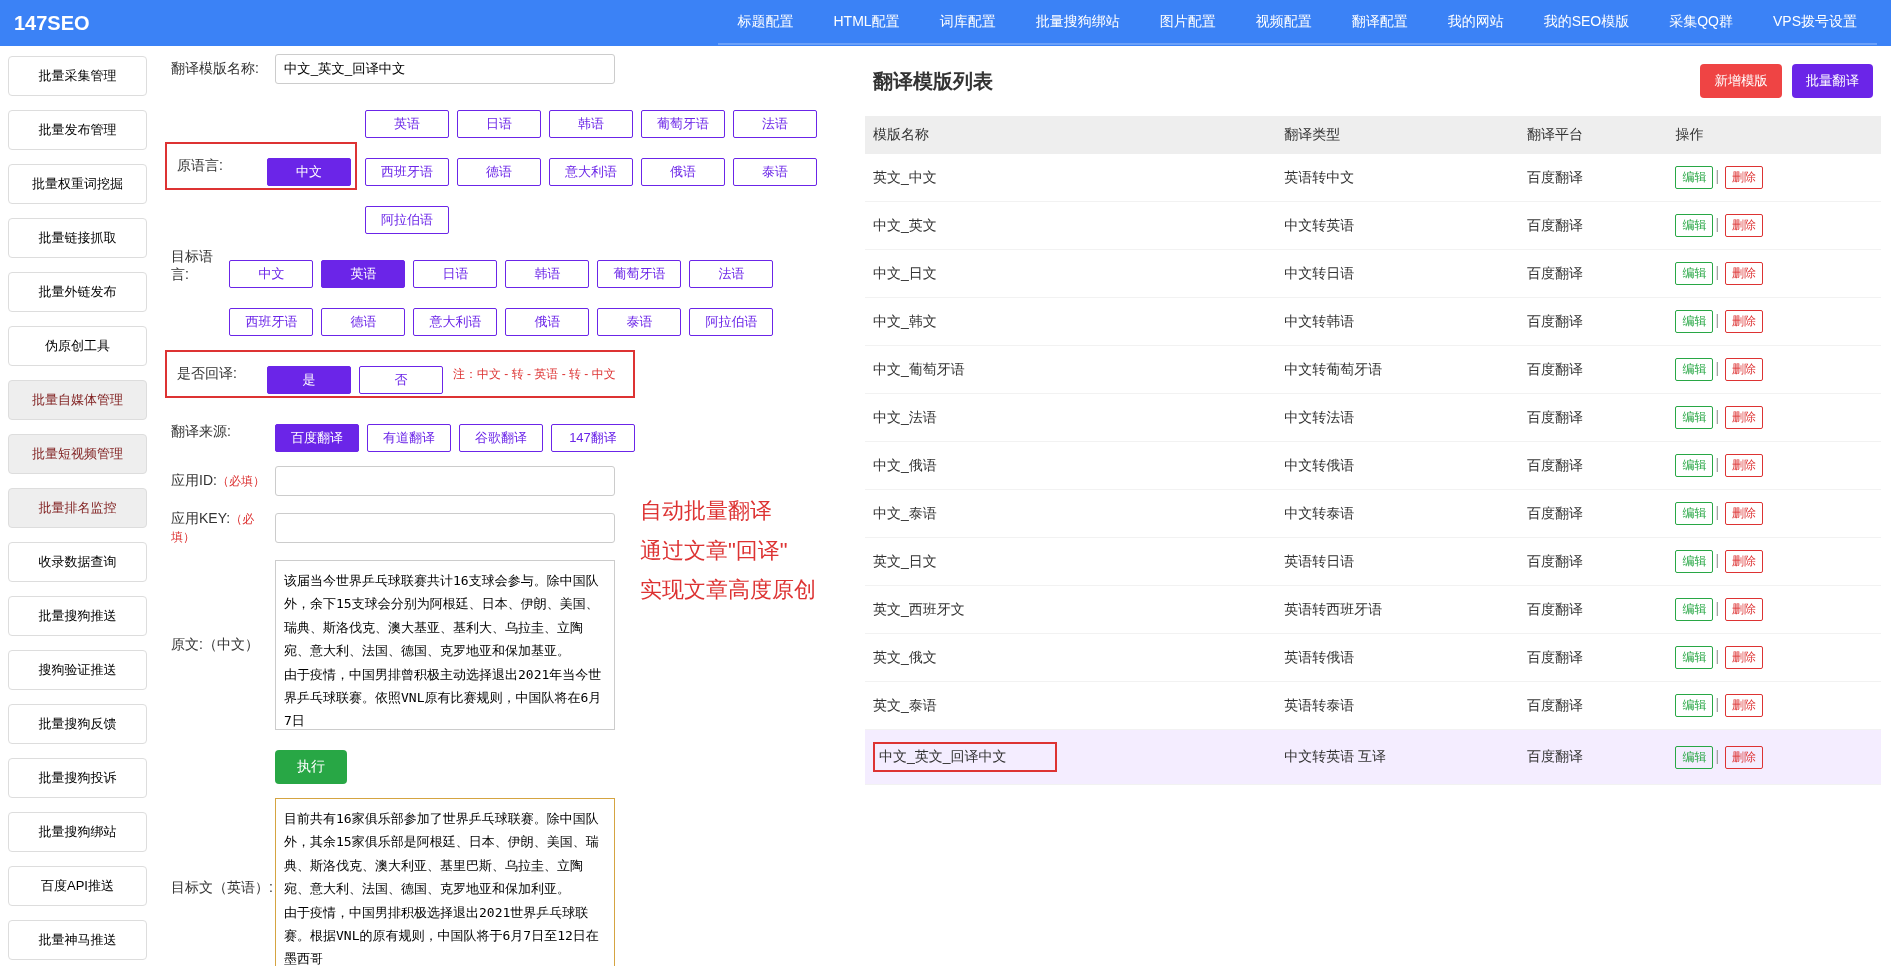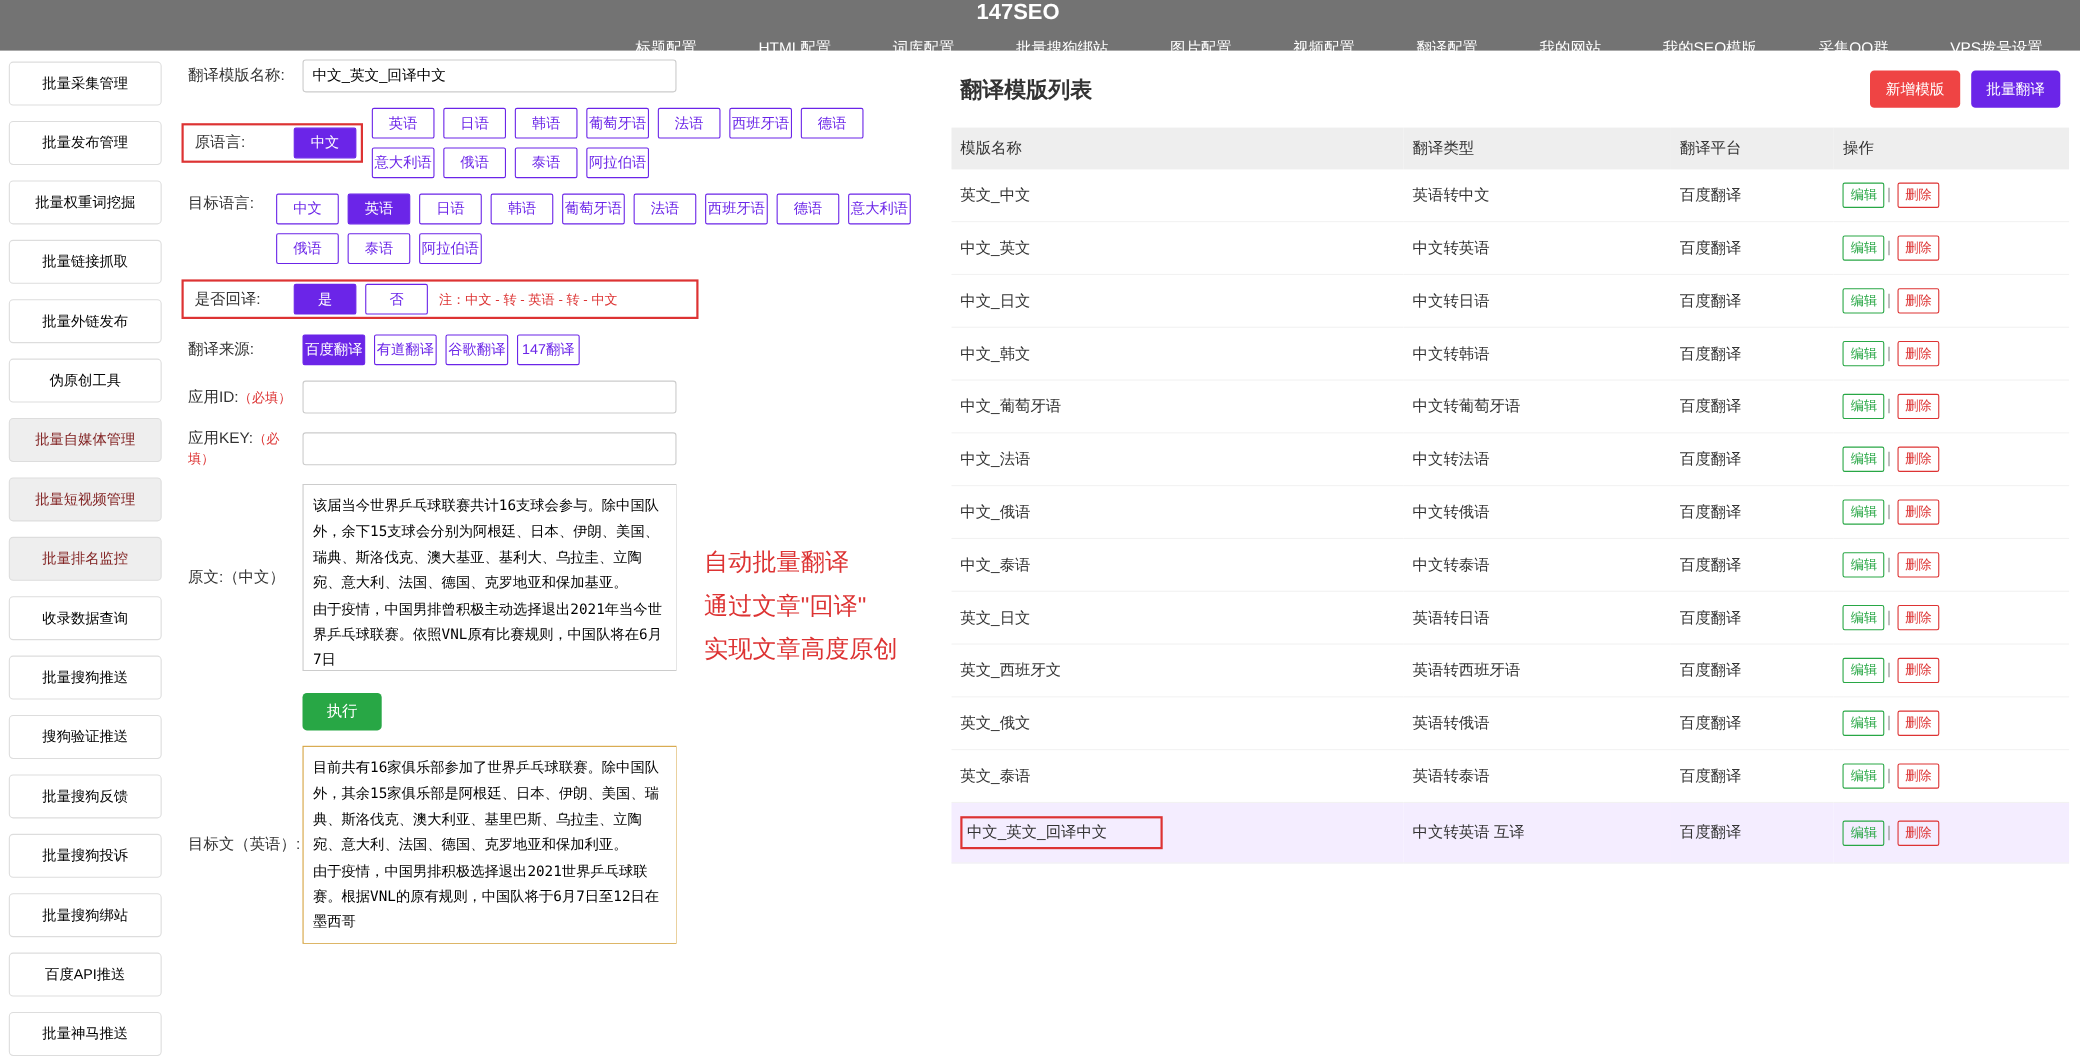--- a/index.html
+++ b/index.html
@@ -1,32 +1,32 @@
 <!DOCTYPE html>
 <html><head>
 <meta charset="utf-8">
 <style>
 * { box-sizing: border-box; margin: 0; padding: 0; }
 body { font-family: "Microsoft YaHei", Arial, sans-serif; font-size: 13px; background: #fff; color: #333; width: 1891px; }
-.topbar { background: #737373; color: #fff; height: 46px; display: flex; align-items: center; padding: 0 14px; flex-direction: column; }
+.topbar { background: #3b82f6; color: #fff; height: 46px; display: flex; align-items: center; padding: 0 14px; }
 .logo { font-size: 20px; font-weight: bold; margin-right: 40px; }
-.topnav { display: flex; gap: 16px; margin-left: auto; }
+.topnav { display: flex; gap: 0; margin-left: auto; }
 .topnav div { padding: 12px 20px; cursor: pointer; font-size: 14px; border-bottom: 2px solid rgba(255,255,255,.25); }
 .layout { display: flex; }
 .sidebar { width: 155px; padding: 10px 8px; }
 .sidebar button { display:block; width: 100%; margin-bottom: 14px; padding: 10px 4px; border: 1px solid #ddd; background:#fff; border-radius:4px; cursor:pointer; font-size:13px; }
 .sidebar button.disabled { background:#eee; color:#7f1d1d; }
 .main { flex: 1; display: flex; gap: 20px; padding: 8px 10px; }
 .left { width: 680px; }
 .right { flex:1; }
 .row { display:flex; align-items:center; margin-bottom:14px; }
 .lbl { width: 110px; text-align:left; padding-left:6px; font-size:14px; }
 .req { color:#d33; font-size:12px; }
 .options { display:flex; flex-wrap:wrap; gap:8px; }
-.opt { width: 57px; height:28px; border:1px solid #6b25e8; color:#6b25e8; background:#fff; display:flex; align-items:center; justify-content:center; border-radius:2px; cursor:pointer; font-size:13px; }
+.opt { width: 84px; height:28px; border:1px solid #6b25e8; color:#6b25e8; background:#fff; display:flex; align-items:center; justify-content:center; border-radius:2px; cursor:pointer; font-size:13px;margin-top:12px; }
 .opt.sel { background:#6b25e8; color:#fff; }
 .note { color:#d33; font-size:12px; margin-left:10px; }
 .txtinput { width: 340px; height:30px; border:1px solid #ccc; padding:0 8px; border-radius:3px; }
 .textarea { width: 340px; height: 170px; border:1px solid #ccc; padding:8px; font-size:13px; line-height:1.8; resize:none; overflow-y:auto; }
 .textarea.out { border:1px solid #d5a441; height:180px; }
 .exec { background:#28a745; color:#fff; border:none; padding:8px 22px; border-radius:4px; cursor:pointer; font-size:14px; margin:6px 0 14px 0; }
 .redbox { border:2px solid #d33; padding:2px 4px; display:inline-flex; align-items:center; }
 .redbox-row { display:flex; align-items:center; margin-bottom:14px; }
 .annot { position: fixed; left: 640px; top: 491px; color:#d33; font-size: 22px; line-height:1.8; pointer-events:none; }
 .panel-hd { display:flex; align-items:center; padding: 10px 8px 18px; }

